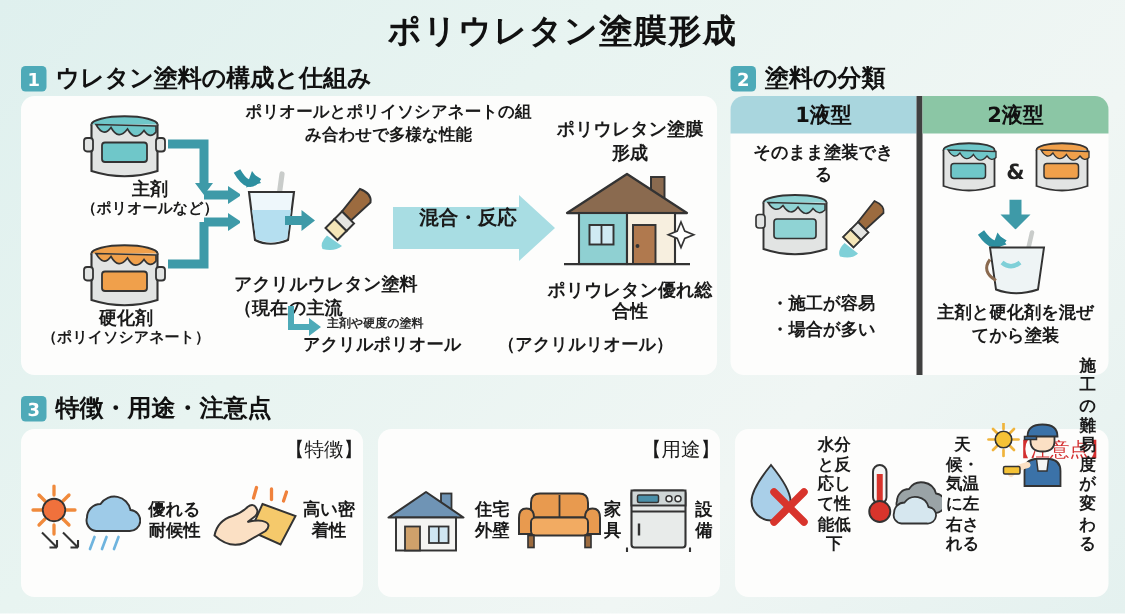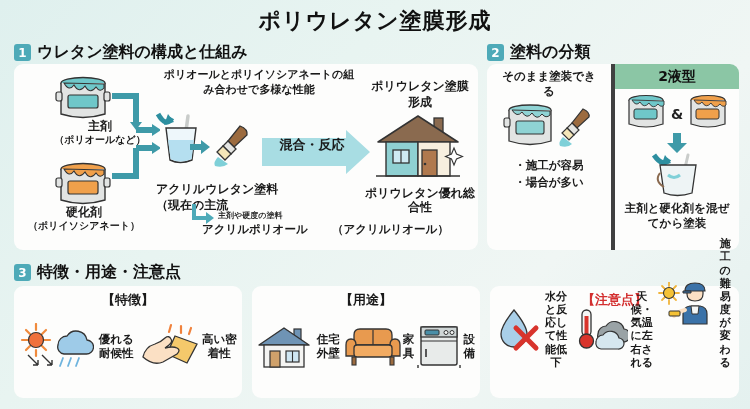--- a/index.html
+++ b/index.html
@@ -78,21 +78,21 @@
             margin-top: 5px; }
   .bullets { font-size: 11.5px; font-weight: bold; line-height: 1.45; text-align: left; }
 
   
   #sec3-head { position: absolute; left: 14px; top: 262px; }
   #sec3-row { position: absolute; left: 14px; top: 286px; width: 725px; height: 112px;
               display: flex; gap: 10px; }
   #p-feat { width: 228px; }
   #p-use  { width: 228px; }
   #p-warn { flex: 1; }
-  .panel-title { text-align: center; font-size: 13px; font-weight: bold; padding-top: 5px; }
+  .panel-title { text-align: right; font-size: 13px; font-weight: normal; padding-top: 5px; }
   .panel-title.warn { color: #d32f2f; }
   .items { display: flex; justify-content: space-around; align-items: flex-end;
            height: 60px; padding: 0 4px; }
   .item { display: flex; align-items: center; }
   .item-lbl { font-size: 11.5px; font-weight: bold; text-align: center; line-height: 1.2;
               margin-top: 3px; }
   .item-lbl.two { font-size: 11px; }
   .icowrap { height: 48px; display: flex; align-items: flex-end; justify-content: center; }
 </style>
 </head>
@@ -197,33 +197,34 @@
 </div>
 
 <div class="sec-head" id="sec2-head">
   <span class="badge">2</span>
   <span>塗料の分類</span>
 </div>
 
 <div class="card" id="sec2-card">
 
   <div class="col">
+    <div class="colhead" id="head-1eki">1液型</div>
     <div class="coltxt" style="width:100px">そのまま塗装できる</div>
     <svg style="margin-top:2px" width="104" height="52" viewBox="0 0 104 52">
       <ellipse cx="33" cy="9" rx="21" ry="5" fill="#8fd3d4" stroke="#333" stroke-width="1.3"></ellipse>
       <path d="M12 9 L12 40 Q33 47 54 40 L54 9" fill="#e2e4e3" stroke="#333" stroke-width="1.3"></path>
       <path d="M15 9 q5 8 10 2 q5 8 10 1 q5 8 10 1 q4 5 8 1 l0 -4 z" fill="#8fd3d4" stroke="#333" stroke-width="1"></path>
       <rect x="19" y="20" width="28" height="13" rx="2" fill="#8fd3d4" stroke="#333" stroke-width="1.1"></rect>
       <rect x="7" y="17" width="6" height="9" rx="2" fill="#e2e4e3" stroke="#333" stroke-width="1.1"></rect>
       <path d="M86 8 q7 3 6 8 l-12 11 l-5 -5 z" fill="#9c6b3f" stroke="#333" stroke-width="1.2"></path>
       <path d="M75 22 l7 7 l-5 5 l-7 -7 z" fill="#e5e5e2" stroke="#333" stroke-width="1.2"></path>
       <path d="M70 27 l7 7 l-5 5 l-7 -7 z" fill="#f5e6b8" stroke="#333" stroke-width="1.2"></path>
       <path d="M66 36 q-5 5 -3 9 q8 2 12 -2 z" fill="#7fd0d8"></path>
     </svg>
-    <div class="bullets" style="margin-top:4px">
+    <div class="bullets" style="margin-top:16px">
       <div>・施工が容易</div>
       <div>・場合が多い</div>
     </div>
   </div>
 
   <div class="col">
     <div class="colhead" id="head-2eki">2液型</div>
     <svg style="margin-top:4px" width="110" height="40" viewBox="0 0 110 40">
       <ellipse cx="24" cy="7" rx="17" ry="4.5" fill="#6fc7c9" stroke="#333" stroke-width="1.2"></ellipse>
       <path d="M7 7 L7 31 Q24 37 41 31 L41 7" fill="#e2e4e3" stroke="#333" stroke-width="1.2"></path>

